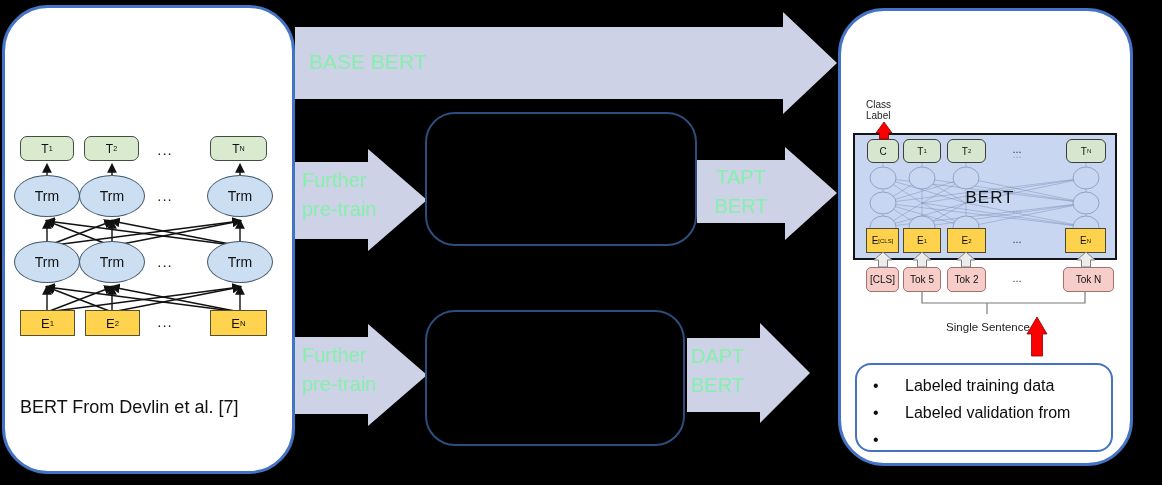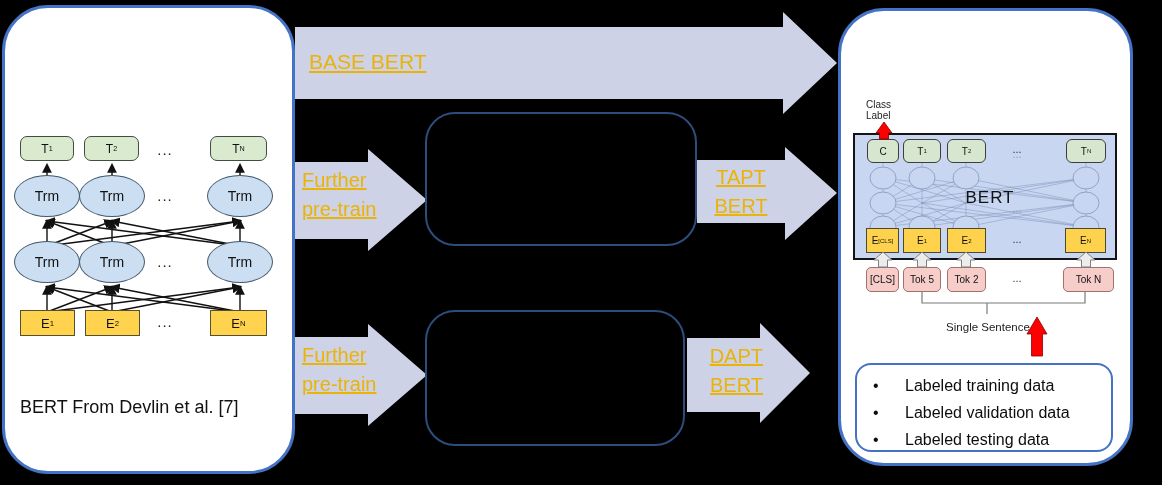--- a/index.html
+++ b/index.html
@@ -5,21 +5,21 @@
   html,body{margin:0;padding:0;background:#000;}
   *{box-sizing:border-box;}
   .canvas{position:relative;width:1162px;height:485px;background:#000;overflow:hidden;
           font-family:"Liberation Sans",sans-serif;color:#111;}
   .abs{position:absolute;}
   .pre{white-space:pre-line;}
   
   .panel{position:absolute;background:#fff;border:3px solid #4472C4;border-radius:46px;}
   
   .blockarrow{position:absolute;background:#CED2E6;}
-  .arrowlabel{position:absolute;font-size:20px;line-height:29px;color:#eab308;text-decoration:underline;}
+  .arrowlabel{position:absolute;font-size:20px;line-height:29px;color:#86efac;}
   
   .blackbox{position:absolute;background:transparent;border:2.5px solid #2d4d7c;border-radius:30px;}
   
   .tbox{position:absolute;height:25px;background:#D9EACF;border:1.5px solid #3f4f3f;border-radius:7px;
         display:flex;align-items:center;justify-content:center;font-size:12px;}
   .oval{position:absolute;width:66px;height:42px;background:#CBDEF2;border:1.5px solid #41576b;border-radius:50%;
         display:flex;align-items:center;justify-content:center;font-size:14px;}
   .ebox{position:absolute;height:26px;background:#FFD34D;border:1.5px solid #55502e;
         display:flex;align-items:center;justify-content:center;font-size:13px;}
   .dots{position:absolute;width:30px;text-align:center;font-size:15px;color:#222;letter-spacing:1px;}
@@ -143,21 +143,21 @@
 
   <div class="blockarrow" style="left:295px;top:324px;width:132px;height:102px;
        clip-path:polygon(0px 13px,73px 13px,73px 0px,132px 51px,73px 102px,73px 90px,0px 90px);"></div>
   <div class="arrowlabel pre" style="left:302px;top:341px;">Further
 pre-train</div>
 
   <div class="blackbox" style="left:425px;top:310px;width:260px;height:136px;"></div>
 
   <div class="blockarrow" style="left:687px;top:323px;width:123px;height:100px;
        clip-path:polygon(0px 15px,73px 15px,73px 0px,123px 50px,73px 100px,73px 89px,0px 89px);"></div>
-  <div class="arrowlabel pre" style="left:691px;top:342px;width:72px;text-align:right;">DAPT
+  <div class="arrowlabel pre" style="left:691px;top:342px;width:72px;text-align:left;">DAPT
 BERT</div>
 
   <div class="panel" style="left:838px;top:8px;width:295px;height:458px;"></div>
 
   <div class="abs" style="left:0;top:0;width:1162px;height:485px;">
 
     <div class="abs pre" style="left:866px;top:99px;font-size:10px;line-height:11px;color:#222;">Class
 Label</div>
 
     <div class="bertrect"></div>
@@ -278,22 +278,21 @@
 
     <div class="abs" style="left:943px;top:321px;width:90px;text-align:center;font-size:11.5px;color:#222;">Single Sentence</div>
 
     <div class="bulletbox">
       <div class="bulletrow" style="top:7px;">
           <span class="b">•</span>
           <span class="t">Labeled training data</span>
         </div>
       <div class="bulletrow" style="top:34px;">
           <span class="b">•</span>
-          <span class="t">Labeled validation data</span>
+          <span class="t">Labeled validation from</span>
         </div>
       <div class="bulletrow" style="top:61px;">
           <span class="b">•</span>
-          <span class="t">Labeled testing data</span>
         </div>
     </div>
   </div>
 
 </div>
 
 </body></html>

